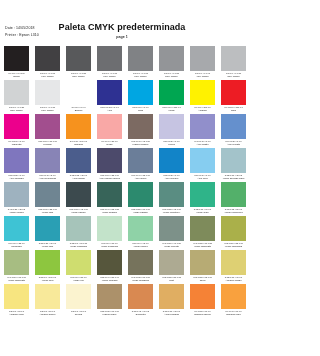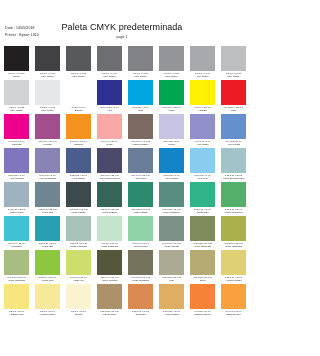--- a/index.html
+++ b/index.html
@@ -42,20 +42,21 @@
     color: #222;
     white-space: nowrap;
   }
 
   .title-block {
     position: absolute;
     left: 0;
     right: 8px;
     top: 22px;
     text-align: center;
+    font-weight: bold;
   }
   .title {
     font-size: 9px;
     color: #111;
     letter-spacing: 0.05px;
     white-space: nowrap;
   }
   .subtitle {
     font-size: 3.6px;
     color: #333;

